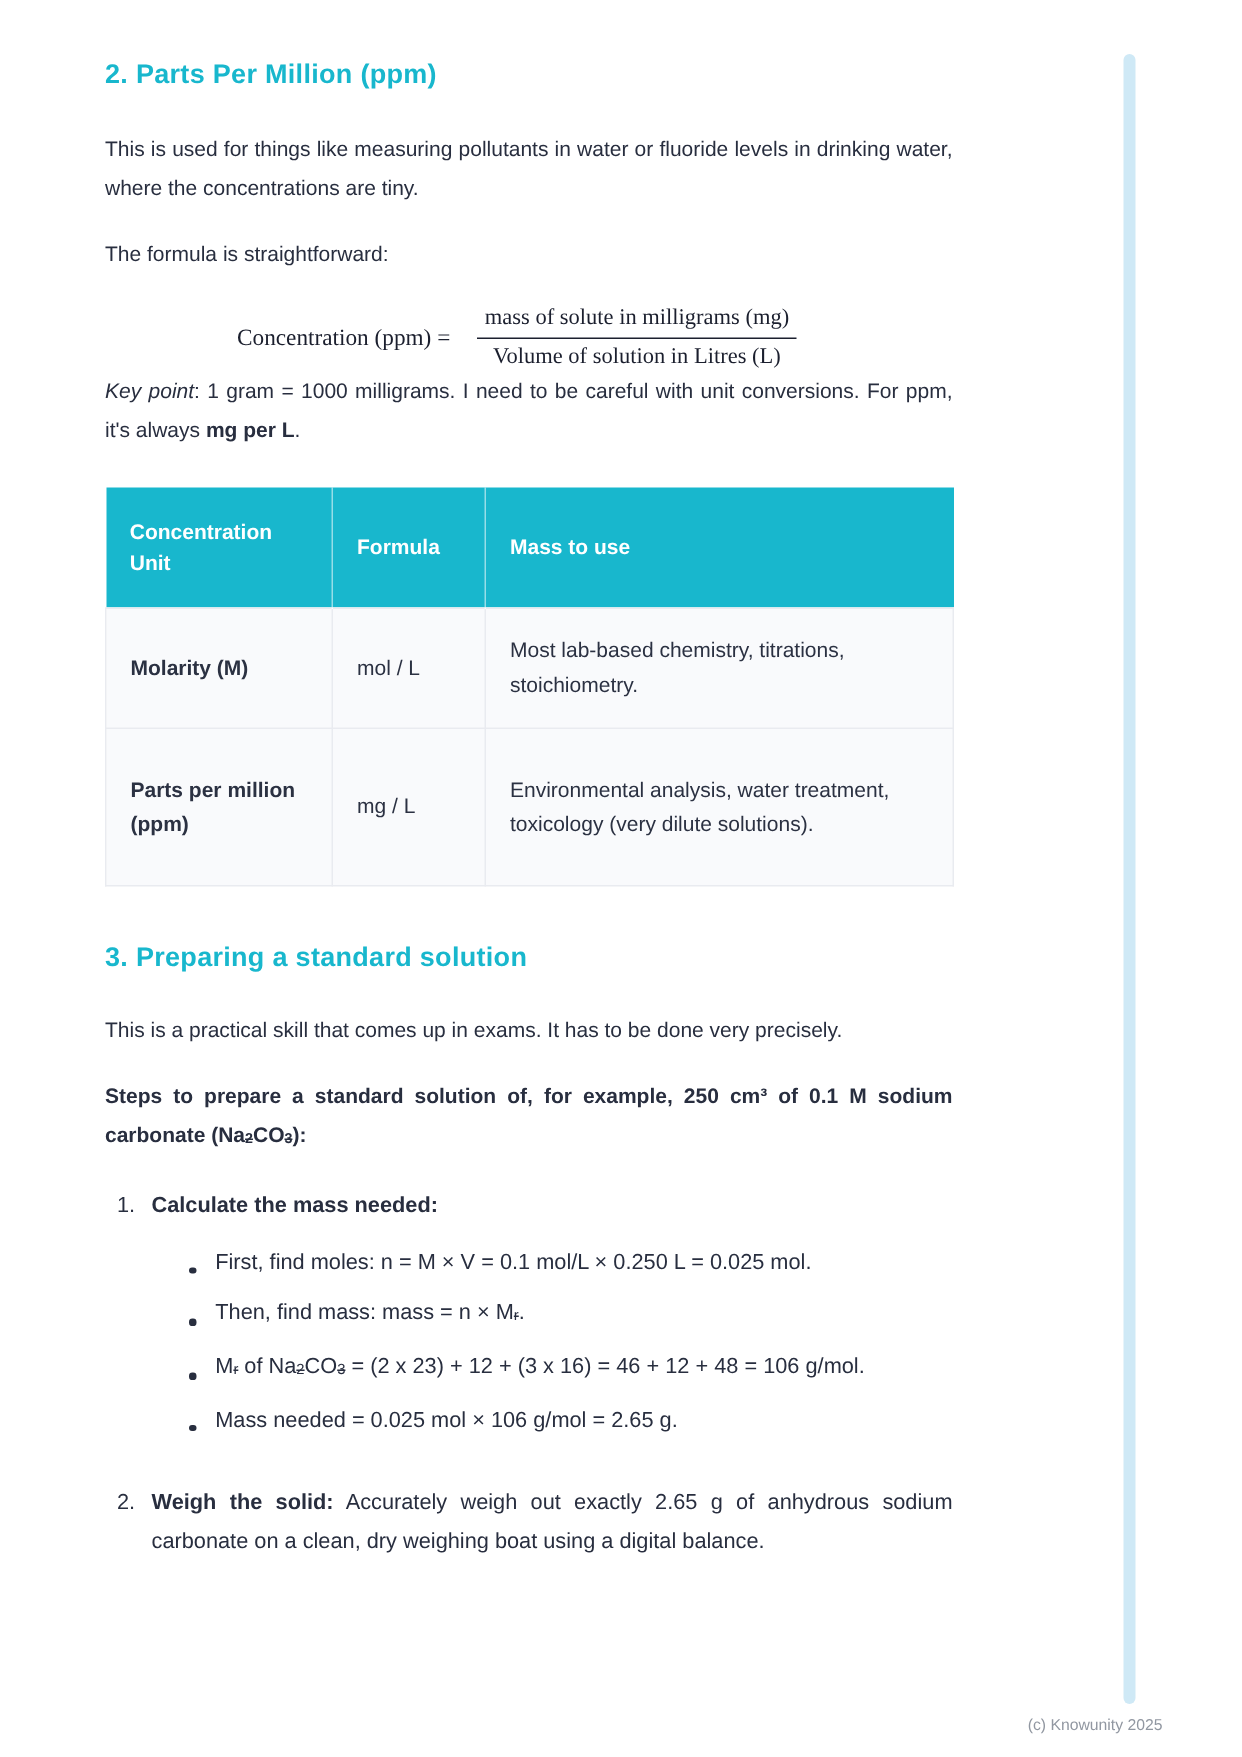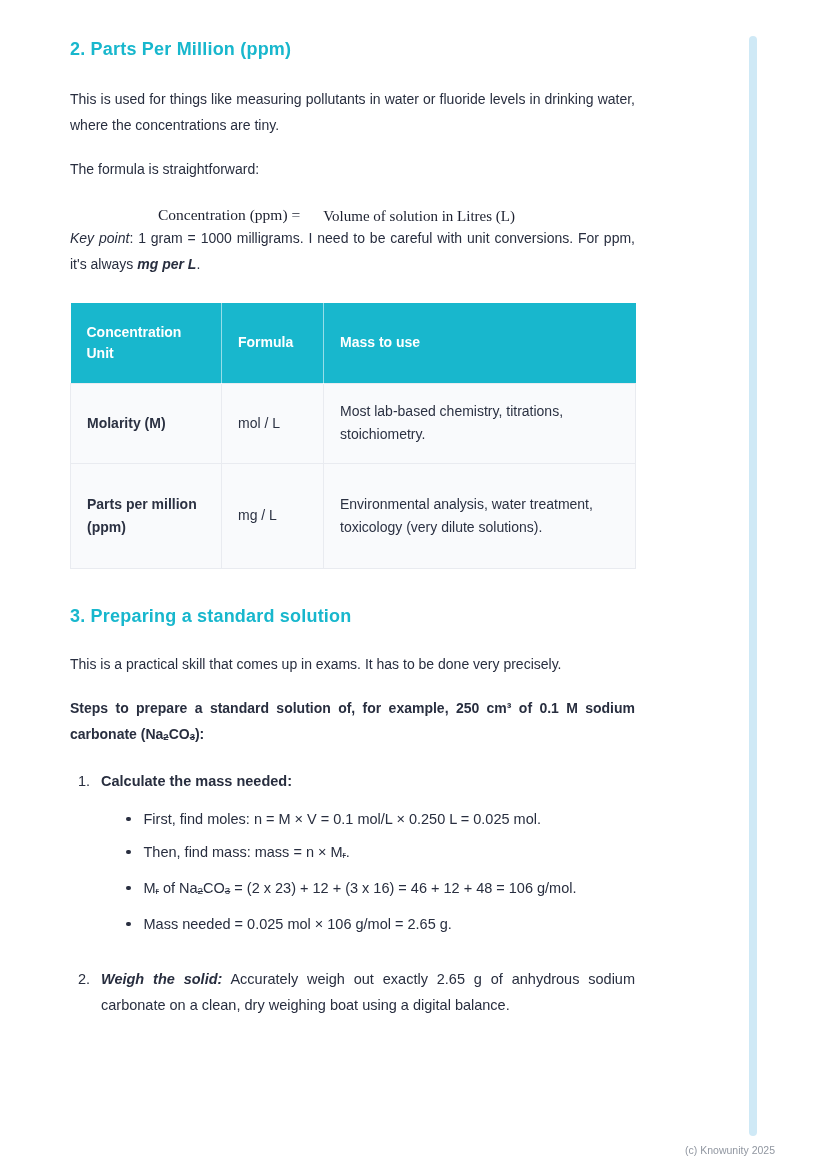--- a/index.html
+++ b/index.html
@@ -16,21 +16,21 @@
   h2.sec {
     margin:0 0 26px 0; font-size:18px; line-height:22px;
     color:#18b7cd; font-weight:700; letter-spacing:.2px;
   }
   h2.sec3 { margin-top:36px; margin-bottom:24px; }
 
   p.para {
     margin:0 0 18px 0; font-size:14px; line-height:26px;
   }
   .justify { text-align:justify; }
-  .b { font-weight:700;font-style:italic; }
+  .b { font-weight:700; }
   .i { font-style:italic; }
   .sub {
     font-size:0.68em; vertical-align:-1px;
     text-decoration:line-through; text-decoration-thickness:1px;
   }
   .bold { font-weight:700; }
 
   
   .formula {
     display:flex; align-items:center; margin:22px 0 0 88px;
@@ -66,21 +66,21 @@
   table.cmp tr.r2 { height:105px; }
   td.unit { font-weight:700; color:#23283a; }
 
   
   .olist { margin-top:18px; }
   .oitem { display:flex; gap:9px; padding-left:8px; font-size:14.5px; line-height:26px; }
   .oitem + .oitem { margin-top:22px; }
   .onum { flex:0 0 14px; }
   .obody { flex:1 1 auto; }
   .ulist { margin-top:12px; margin-left:25px; }
-  .uitem { display:flex; gap:13px; margin-bottom:7px; font-size:14.5px; line-height:26px; }
+  .uitem { display:flex; gap:13px; margin-bottom:7px; font-size:14.5px; line-height:26px;align-items:center; }
   .dot {
     flex:0 0 4.5px; width:4.5px; height:4.5px; border-radius:50%;
     background:#282e3f; margin-top:11px;
   }
   .utext { flex:1 1 auto; }
 
   .footer {
     position:absolute; top:1144px; right:53px; z-index:2;
     font-size:10.5px; color:#9197a1;
   }
@@ -96,20 +96,21 @@
 
     <h2 class="sec">2. Parts Per Million (ppm)</h2>
 
     <p class="para justify">This is used for things like measuring pollutants in water or fluoride levels in drinking water, where the concentrations are tiny.</p>
 
     <p class="para">The formula is straightforward:</p>
 
     <div class="formula">
       <span class="f-lhs">Concentration (ppm) =</span>
       <span class="f-frac">
+        <span class="f-num">mass of solute in milligrams (mg)</span>
         <span class="f-den">Volume of solution in Litres (L)</span>
       </span>
     </div>
 
     <p class="para justify keypoint"><span class="i">Key point</span><span>: 1 gram = 1000 milligrams. I need to be careful with unit conversions. For ppm, it's always </span><span class="b">mg per L</span><span>.</span></p>
 
     <table class="cmp">
       <colgroup>
           <col class="c1">
           <col class="c2">

